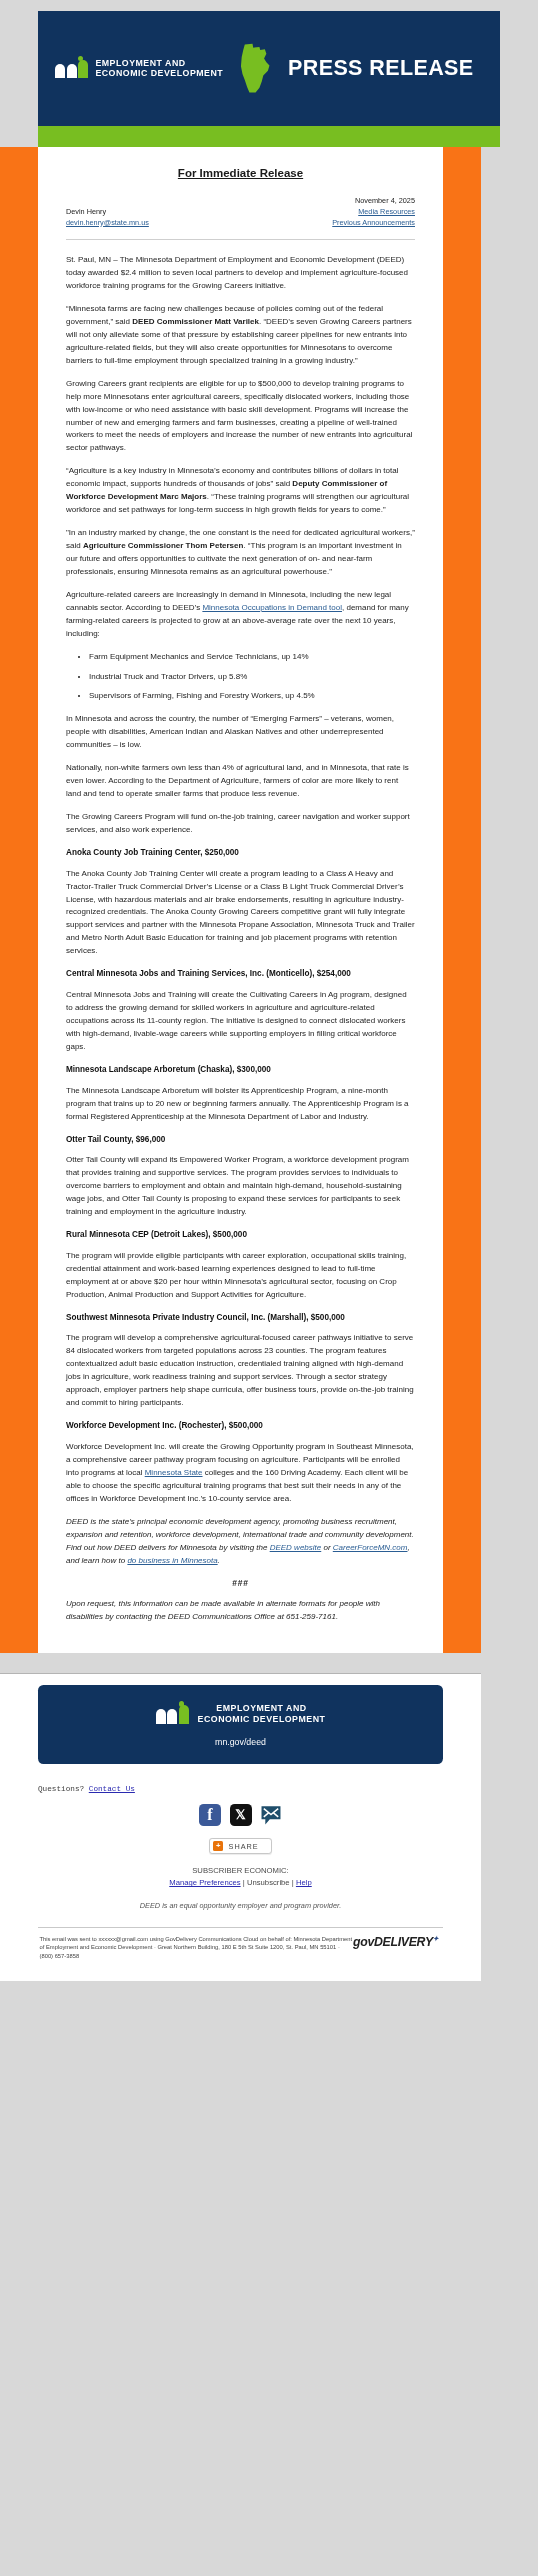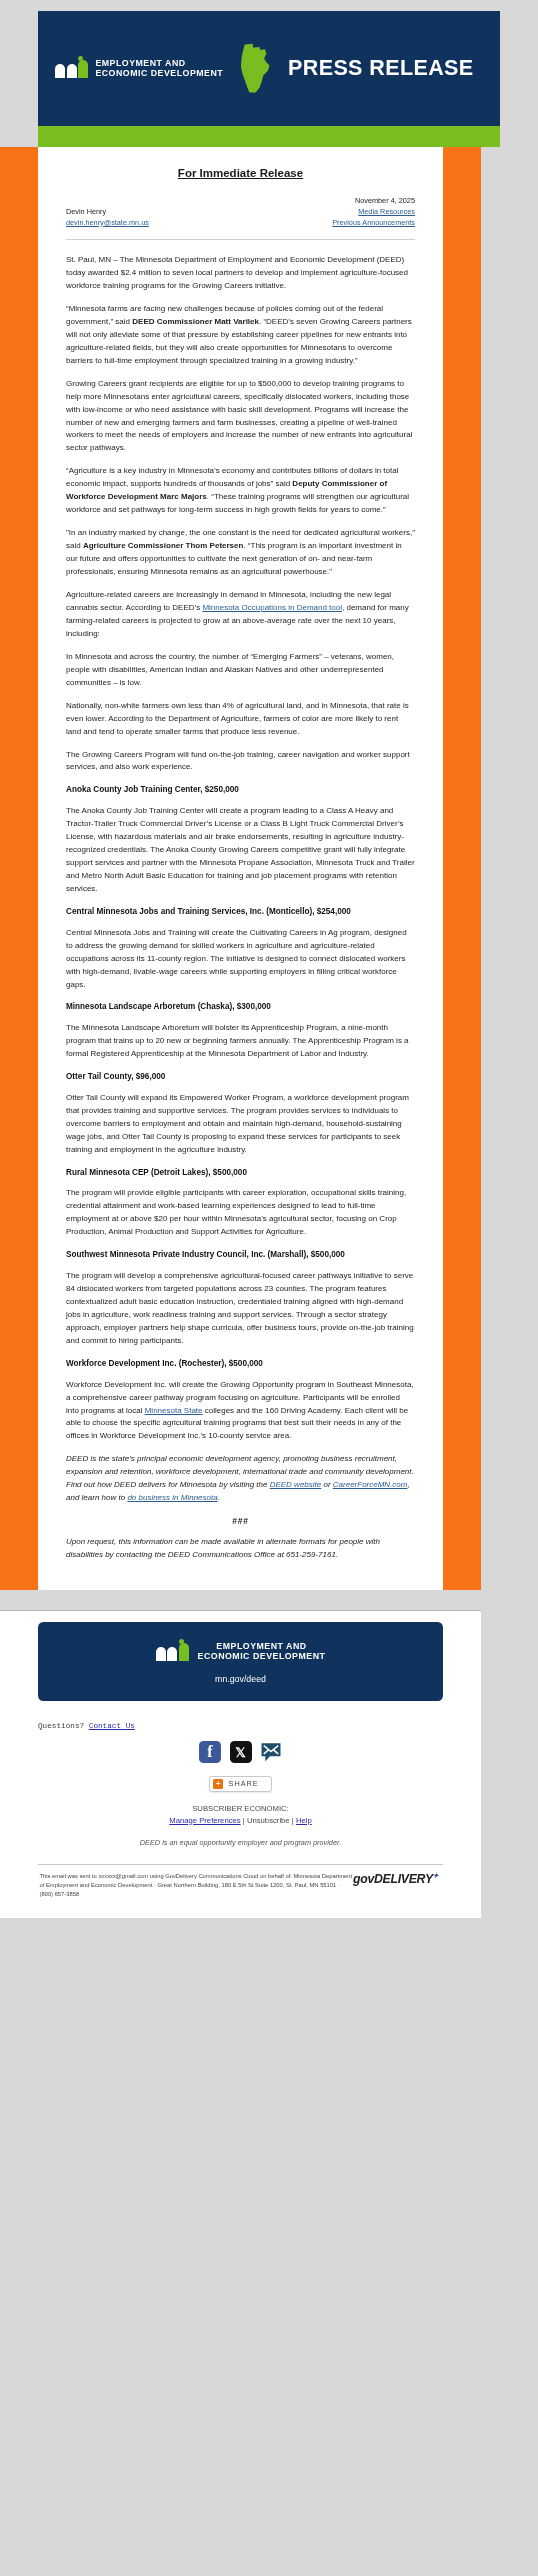--- a/index.html
+++ b/index.html
@@ -184,20 +184,25 @@
     <p class="body"><span>“Minnesota farms are facing new challenges because of policies coming out of the federal government,” said </span><b>DEED Commissioner Matt Varilek</b><span>. “DEED’s seven Growing Careers partners will not only alleviate some of that pressure by establishing career pipelines for new entrants into agriculture-related fields, but they will also create opportunities for Minnesotans to overcome barriers to full-time employment through specialized training in a growing industry.”</span></p>
 
     <p class="body">Growing Careers grant recipients are eligible for up to $500,000 to develop training programs to help more Minnesotans enter agricultural careers, specifically dislocated workers, including those with low-income or who need assistance with basic skill development. Programs will increase the number of new and emerging farmers and farm businesses, creating a pipeline of well-trained workers to meet the needs of employers and increase the number of new entrants into agricultural sector pathways.</p>
 
     <p class="body"><span>“Agriculture is a key industry in Minnesota’s economy and contributes billions of dollars in total economic impact, supports hundreds of thousands of jobs” said </span><b>Deputy Commissioner of Workforce Development Marc Majors</b><span>. “These training programs will strengthen our agricultural workforce and set pathways for long-term success in high growth fields for years to come.”</span></p>
 
     <p class="body"><span>"In an industry marked by change, the one constant is the need for dedicated agricultural workers,” said </span><b>Agriculture Commissioner Thom Petersen</b><span>. “This program is an important investment in our future and offers opportunities to cultivate the next generation of on- and near-farm professionals, ensuring Minnesota remains as an agricultural powerhouse."</span></p>
 
     <p class="body"><span>Agriculture-related careers are increasingly in demand in Minnesota, including the new legal cannabis sector. According to DEED’s </span><a href="#">Minnesota Occupations in Demand tool</a><span>, demand for many farming-related careers is projected to grow at an above-average rate over the next 10 years, including:</span></p>
 
+    <ul class="bullets">
+      <li>Farm Equipment Mechanics and Service Technicians, up 14%</li>
+      <li>Industrial Truck and Tractor Drivers, up 5.8%</li>
+      <li>Supervisors of Farming, Fishing and Forestry Workers, up 4.5%</li>
+    </ul>
 
     <p class="body">In Minnesota and across the country, the number of “Emerging Farmers” – veterans, women, people with disabilities, American Indian and Alaskan Natives and other underrepresented communities – is low.</p>
     <p class="body">Nationally, non-white farmers own less than 4% of agricultural land, and in Minnesota, that rate is even lower. According to the Department of Agriculture, farmers of color are more likely to rent land and tend to operate smaller farms that produce less revenue.</p>
     <p class="body">The Growing Careers Program will fund on-the-job training, career navigation and worker support services, and also work experience.</p>
 
 
     <h3 class="sub">Anoka County Job Training Center, $250,000</h3>
     <p class="body">The Anoka County Job Training Center will create a program leading to a Class A Heavy and Tractor-Trailer Truck Commercial Driver’s License or a Class B Light Truck Commercial Driver’s License, with hazardous materials and air brake endorsements, resulting in agriculture industry-recognized credentials. The Anoka County Growing Careers competitive grant will fully integrate support services and partner with the Minnesota Propane Association, Minnesota Truck and Trailer and Metro North Adult Basic Education for training and job placement programs with retention services.</p>
 
     <h3 class="sub">Central Minnesota Jobs and Training Services, Inc. (Monticello), $254,000</h3>

